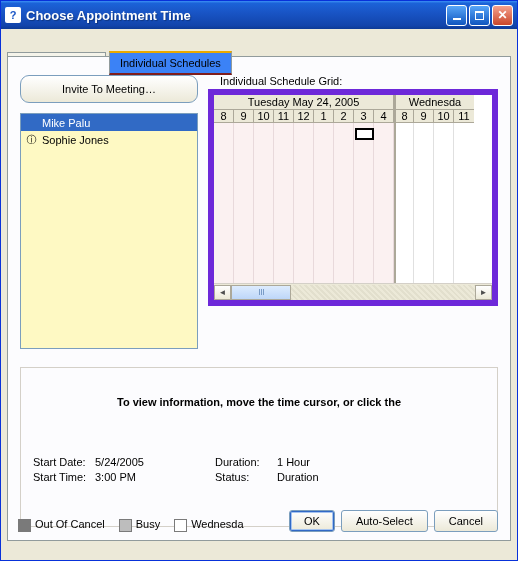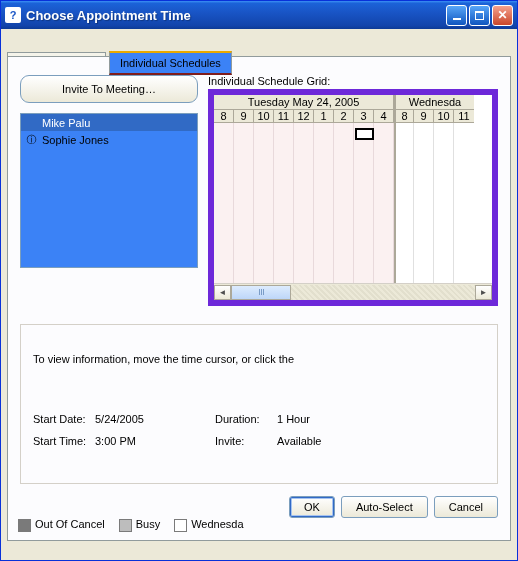--- a/index.html
+++ b/index.html
@@ -74,37 +74,37 @@
   .invite-btn {
     width: 100%; height: 28px;
     border:1px solid #7b9ebd;
     background:linear-gradient(#fff,#ece9d8);
     border-radius:9px;
     font-family:inherit;font-size:11px;
     cursor:default;
   }
   .people-list {
     margin-top: 10px;
-    width:100%; height: 155px;
+    width:100%; height: 236px;
     border:1px solid #7b9ebd;
-    background:#3b82f6;
+    background:#fef9c3;
     overflow:auto;
   }
   .person {
     display:flex; align-items:center;
     padding: 2px 4px; gap:4px;
   }
   .person.selected { background:#316ac5; color:#fff;}
   .person .picon{
     width:13px;height:13px;
     display:flex;align-items:center;justify-content:center;
     font-size:10px;
   }
   .person.selected .picon{color:#fff;}
-  .grid-label { margin-bottom:2px; }
+  .grid-label { margin-bottom:2px;margin-left:12px; }
   .schedule-wrap {
     border:6px solid #6d28d9;
     background:#fff;
     position:relative;
   }
   .day-row, .hour-row { display:flex; }
   .day-cell {
     border-right:1px solid #aca899;
     border-bottom:1px solid #aca899;
     background:#ece9d8;
@@ -155,36 +155,36 @@
     display:flex;align-items:center;justify-content:center;gap:1px;
   }
   .sthumb span{display:block;width:1px;height:6px;background:#7a9cc7;}
   .info-box {
     margin-top:18px;
     border:1px solid #d4d0c8;
     padding: 26px 12px 12px 12px;
     height:160px;
     background:#fcfcfe;
   }
-  .info-msg { text-align:left; line-height:1.5; }
+  .info-msg { text-align:center; line-height:1.5;font-weight:bold; }
   .desired{ margin-top:28px;}
   .desired-title{ color:#1a3e9c; margin-bottom:4px;}
-  .desired-grid{ display:grid; grid-template-columns: 62px 120px 62px 100px; row-gap:10px;margin-top:45px;}
+  .desired-grid{ display:grid; grid-template-columns: 62px 120px 62px 100px; row-gap:3px;margin-top:45px;}
   .legend{
     position:absolute; left:10px; bottom:8px;
     display:flex; gap:14px; align-items:center;
   }
   .swatch{
     width:13px;height:13px;border:1px solid #7a7a7a;display:inline-block;margin-right:4px;vertical-align:middle;
   }
   .sw-out{background:#7a7a7a;}
   .sw-busy{background:#bdbdbd;}
   .sw-tent{background:#fff;}
   .btn-row{
-    position:absolute; right:12px; bottom:22px;
+    position:absolute; right:12px; bottom:8px;
     display:flex; gap:6px;
   }
   .dlg-btn{
     height:22px; padding:0 14px;
     border:1px solid #7b9ebd;
     background:linear-gradient(#fff,#ece9d8);
     border-radius:3px;
     font-family:inherit;font-size:11px;
     cursor:default;
   }
@@ -290,22 +290,22 @@
           <span>To view information, move the time cursor, or click the</span><br>
         </div>
         <div class="desired">
           <div class="desired-grid">
             <span>Start Date:</span>
             <span>5/24/2005</span>
             <span>Duration:</span>
             <span>1 Hour</span>
             <span>Start Time:</span>
             <span>3:00 PM</span>
-            <span>Invite:</span>
-            <span>Available</span>
+            <span>Status:</span>
+            <span>Duration</span>
           </div>
         </div>
       </div>
 
       <div class="legend">
         <span><span class="swatch sw-out"></span><span>Out Of Cancel</span></span>
         <span><span class="swatch sw-busy"></span><span>Busy</span></span>
         <span><span class="swatch sw-tent"></span><span>Wednesda</span></span>
       </div>
 

